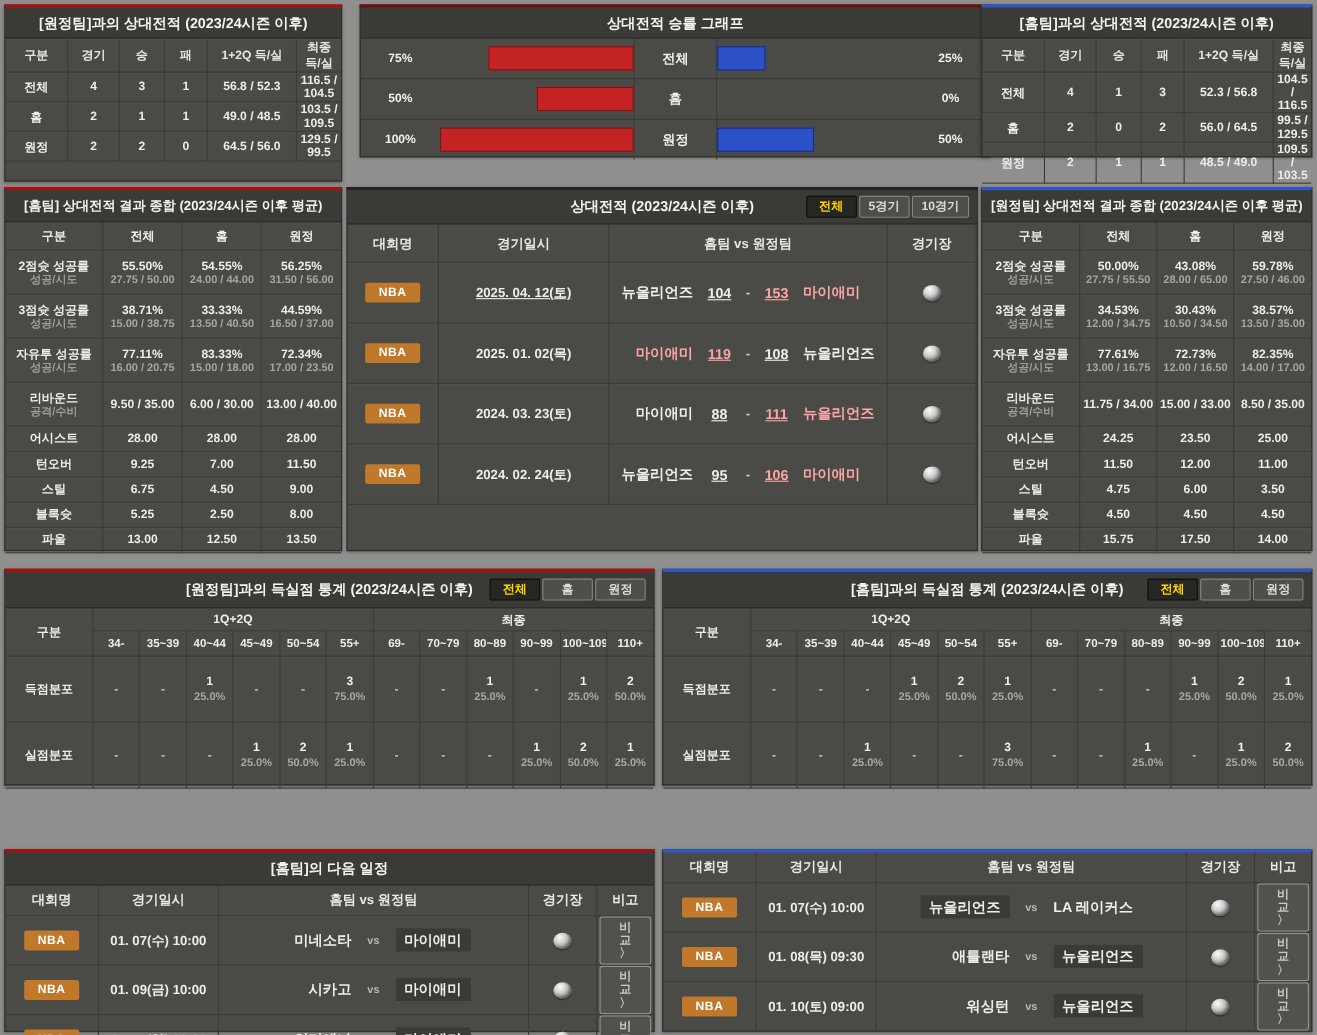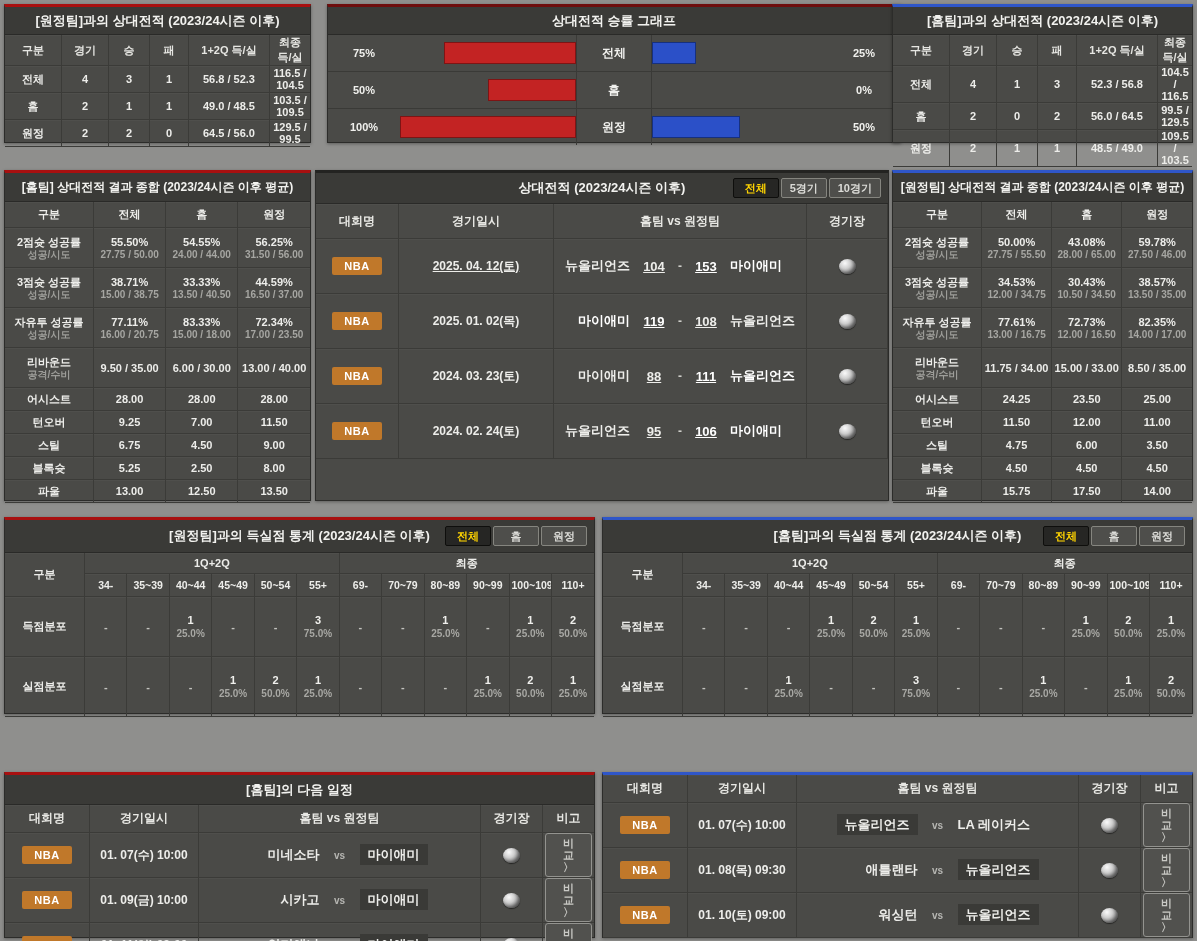--- a/index.html
+++ b/index.html
@@ -67,21 +67,21 @@
   .badge{
     display:inline-block;background:#c0782a;color:#fff;font-size:11px;font-weight:bold;
     padding:3px 12px;border-radius:2px;line-height:12px;letter-spacing:.5px;
   }
   .matchcell{display:flex;align-items:center;justify-content:center;gap:9px;}
   .tname{flex:1 1 0;white-space:nowrap;}
   .tname.r{text-align:right;}
   .tname.l{text-align:left;}
   .score{width:30px;text-decoration:underline;}
   .dash{color:#cfcfcb;font-size:12px;}
-  .win{color:#ffffff;}
+  .win{color:#fca5a5;}
   .vslbl{color:#b7b7b3;font-size:10px;width:22px;text-align:center;}
   .hlbox{background:#39393б;background:#39393.6;background:#3a3a37;padding:3px 8px;}
   .gbtn{
     display:inline-block;border:1px solid #93938f;border-radius:3px;background:#51514e;
     color:#c9c9c5;font-size:11px;font-weight:bold;padding:3px 12px;line-height:12px;cursor:pointer;
   }
   .venue{
     display:inline-block;width:17px;height:15px;border-radius:50%;
     background:radial-gradient(circle at 35% 28%,#fafafa,#cfcfcf 35%,#8d8d8d 70%,#565656 95%);
     box-shadow:0 1px 1px rgba(0,0,0,.5), inset -2px -2px 3px rgba(0,0,0,.35);
@@ -92,21 +92,21 @@
   .sc-table .grp{height:20px;}
   .sc-table .rng{height:22px;font-size:10.5px;}
   .sc-table td.datacell{height:59px;}
   .sc-n{line-height:14px;color:#f0f0ed;}
   .sc-p{line-height:13px;font-size:10px;color:#a8a8a4;}
   .sc-dash{color:#c2c2be;}
 </style>
 </head>
 <body>
 
-<div class="panel acc-red" id="p-tl" style="left:4px;top:4px;width:307px;height:139px">
+<div class="panel acc-red" id="p-tl" style="left:4px;top:4px;width:307px;height:161px">
   <div class="title-bar" style="height:27px">
     <span class="ttl">[원정팀]과의 상대전적 (2023/24시즌 이후)</span>
   </div>
   <div id="tl-body">
       <table class="rec-table">
         <thead>
           <tr>
             <th style="width: 52px;">구분</th>
             <th style="width: 42px;">경기</th>
             <th style="width: 36px;">승</th>

